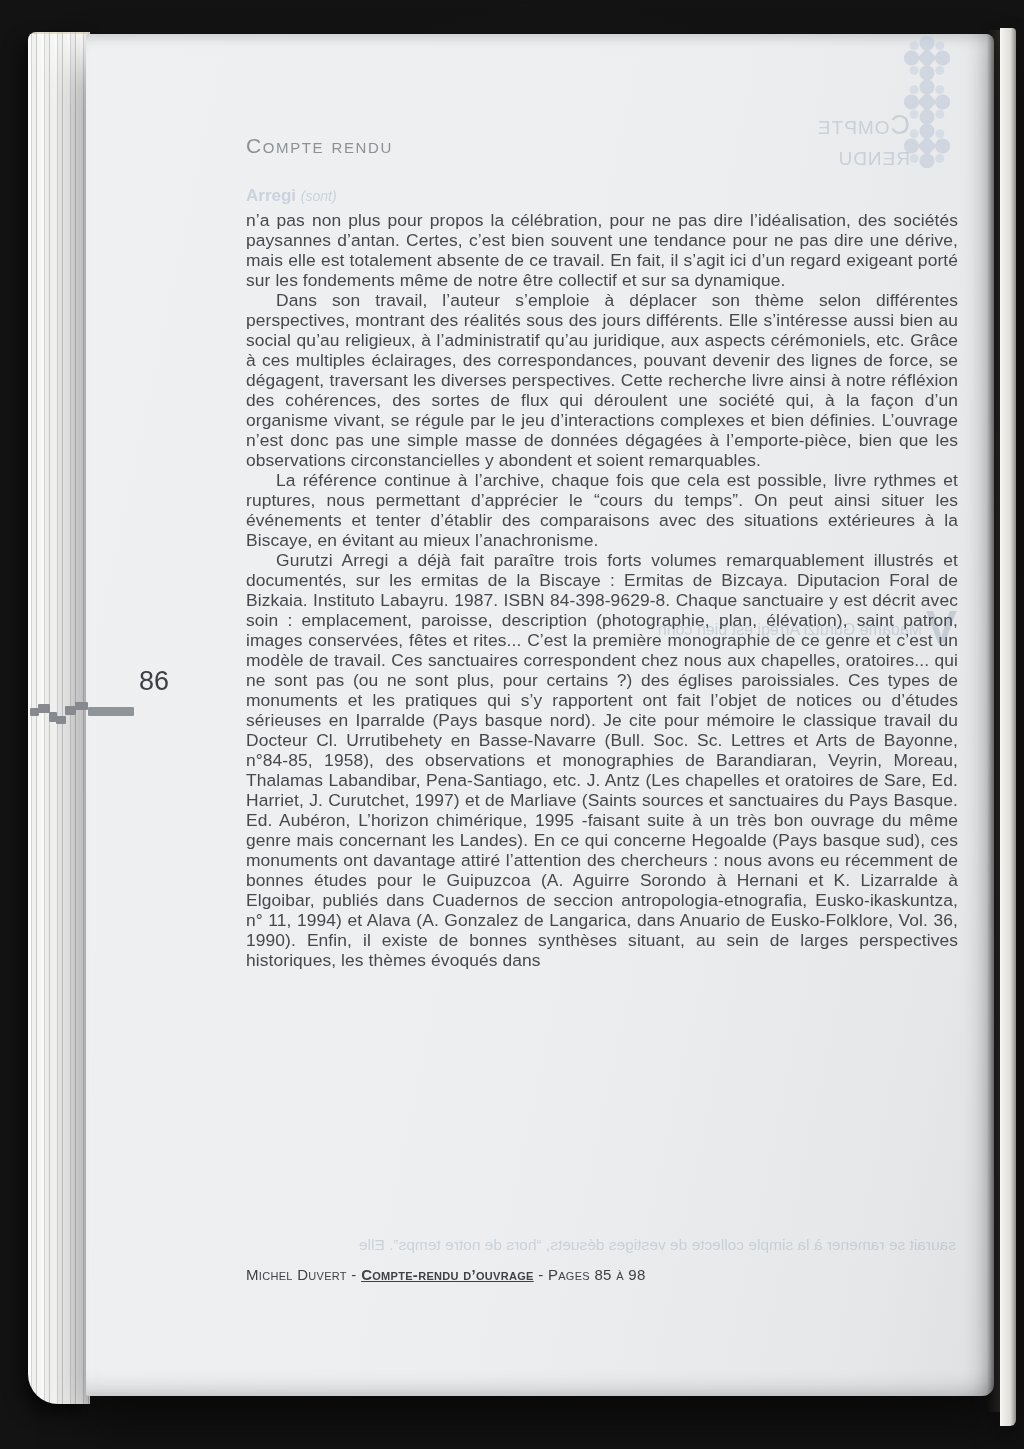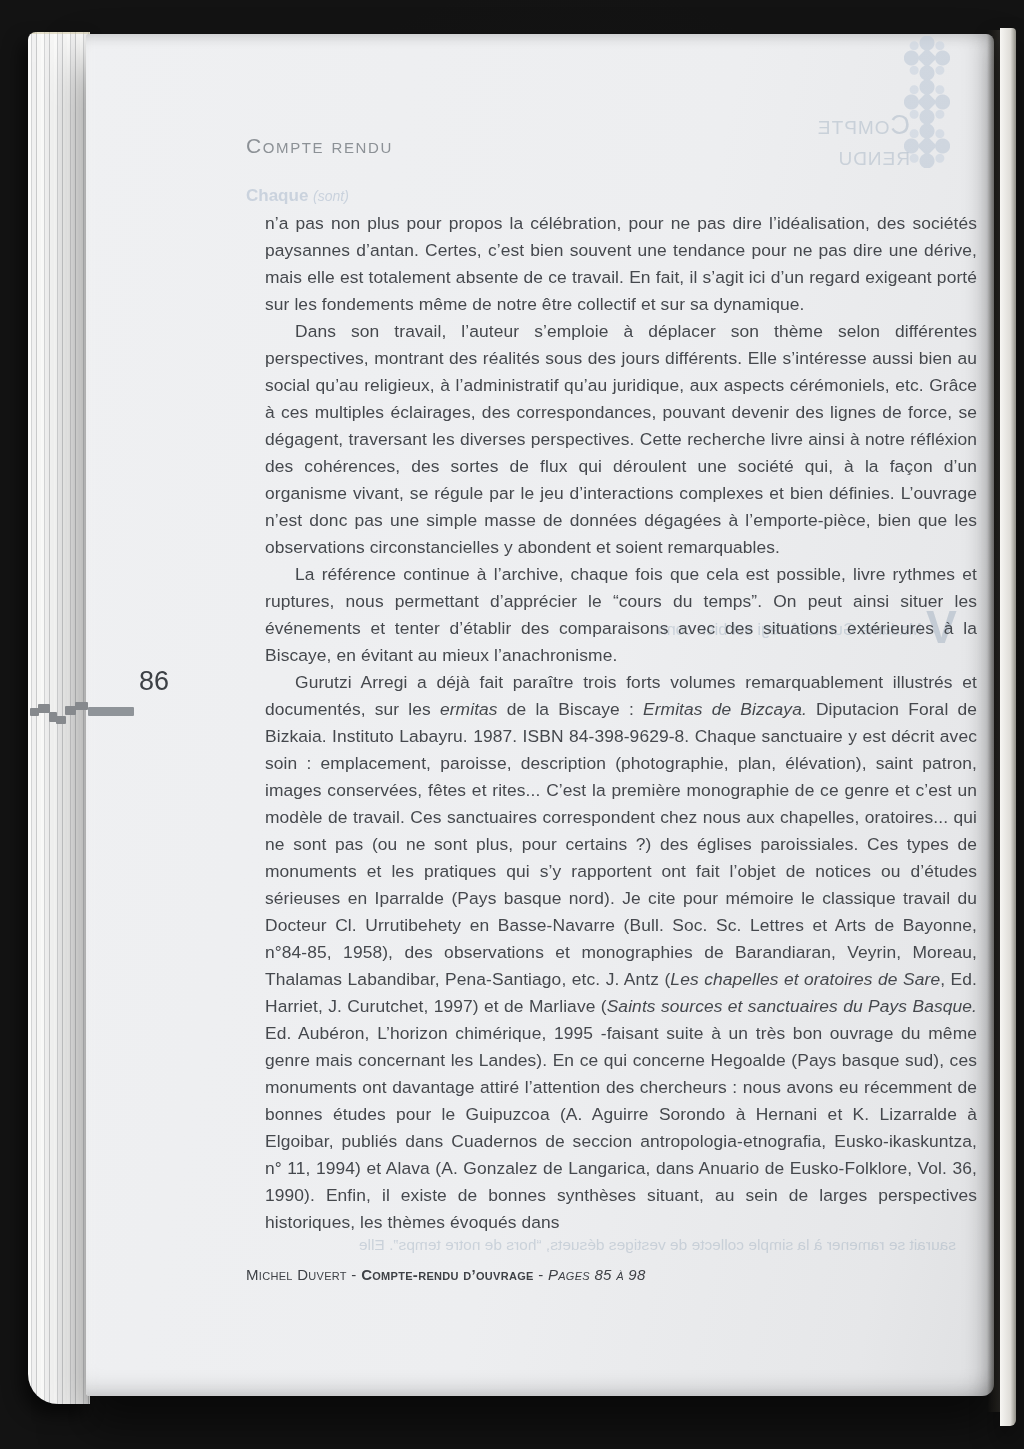--- a/index.html
+++ b/index.html
@@ -43,26 +43,26 @@
     box-shadow:0 18px 26px rgba(0,0,0,.5);
   }
   
   .running-head{
     position:absolute;left:246px;top:134px;
     font-variant:small-caps;font-size:21px;letter-spacing:1.6px;
     color:#8c9196;
   }
   .body-text{
     position:absolute;left:246px;top:210px;width:712px;
-    font-size:17.4px;line-height:27px;color:#45484d;
-    text-align:justify;letter-spacing:.1px;margin-left:19px;
+    font-size:17.4px;line-height:20px;color:#45484d;
+    text-align:justify;letter-spacing:.1px;
   }
   .body-text p{margin:0;}
   .body-text p.ind{text-indent:30px;}
-  .it{font-style:italic;}
+  .it{}
   .folio-dash{
     position:absolute;left:88px;top:707px;width:46px;height:9px;
     background:#8f9499;border-radius:1px;
   }
   .folio-number{
     position:absolute;left:139px;top:666px;
     font-size:27px;color:#3c4045;
   }
   .reg-marks{position:absolute;left:30px;top:698px;width:60px;height:34px;}
   .reg-marks i{position:absolute;display:block;background:#86898d;border-radius:1px;}
@@ -70,22 +70,22 @@
   .reg-marks i:nth-child(2){left:8px;top:6px;width:12px;height:9px;}
   .reg-marks i:nth-child(3){left:19px;top:14px;width:8px;height:10px;}
   .reg-marks i:nth-child(4){left:26px;top:18px;width:10px;height:8px;}
   .reg-marks i:nth-child(5){left:35px;top:8px;width:11px;height:9px;}
   .reg-marks i:nth-child(6){left:45px;top:4px;width:13px;height:8px;}
   .footer-line{
     position:absolute;left:246px;top:1266px;width:712px;
     font-variant:small-caps;font-size:15px;color:#3e4146;letter-spacing:.3px;
     white-space:nowrap;
   }
-  .footer-line .bold{font-weight:bold;}
-  .footer-line .ital{font-style:italic;}
+  .footer-line .bold{font-weight:bold;text-decoration:underline;}
+  .footer-line .ital{}
   
   .mirror{transform:scaleX(-1);}
   .ghost{color:rgba(148,165,184,.38);filter:blur(.4px);}
   .ghost-head{
     position:absolute;left:738px;top:110px;width:172px;
     font-variant:small-caps;font-size:27px;letter-spacing:1px;text-align:left;
   }
   .ghost-notes{
     position:absolute;left:246px;top:186px;font-size:17px;font-weight:bold;
     color:rgba(148,168,192,.40);filter:blur(.4px);
@@ -141,21 +141,21 @@
   <div class="spine-crease"></div>
   <div class="right-page"></div>
 
   <div class="ghost-ornament">
     <div class="motif"></div>
     <div class="motif"></div>
     <div class="motif"></div>
   </div>
   <div class="ghost-head ghost mirror">Compte rendu</div>
   <div class="ghost-notes">
-    <span>Chaque </span><span class="sfx">(sont)</span>
+    <span>Arregi </span><span class="sfx">(sont)</span>
   </div>
   <div class="ghost-v mirror">V</div>
   <div class="ghost-madame ghost mirror">Madame Gurutzi Arregi est bien conn</div>
   <div class="ghost-bottom ghost mirror">saurait se ramener à la simple collecte de vestiges désuets, “hors de notre temps”. Elle</div>
 
   <div class="running-head">Compte rendu</div>
 
   <div class="body-text">
       <p><span>n’a pas non plus pour propos la célébration, pour ne pas dire l’idéalisation, des sociétés paysannes d’antan. Certes, c’est bien souvent une tendance pour ne pas dire une dérive, mais elle est totalement absente de ce travail. En fait, il s’agit ici d’un regard exigeant porté sur les fondements même de notre être collectif et sur sa dynamique.</span></p>
       <p class="ind"><span>Dans son travail, l’auteur s’emploie à déplacer son thème selon différentes perspectives, montrant des réalités sous des jours différents. Elle s’intéresse aussi bien au social qu’au religieux, à l’administratif qu’au juridique, aux aspects cérémoniels, etc. Grâce à ces multiples éclairages, des correspondances, pouvant devenir des lignes de force, se dégagent, traversant les diverses perspectives. Cette recherche livre ainsi à notre réfléxion des cohérences, des sortes de flux qui déroulent une société qui, à la façon d’un organisme vivant, se régule par le jeu d’interactions complexes et bien définies. L’ouvrage n’est donc pas une simple masse de données dégagées à l’emporte-pièce, bien que les observations circonstancielles y abondent et soient remarquables.</span></p>

